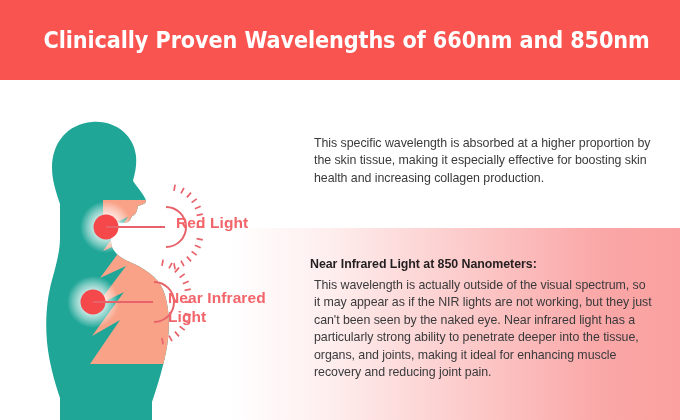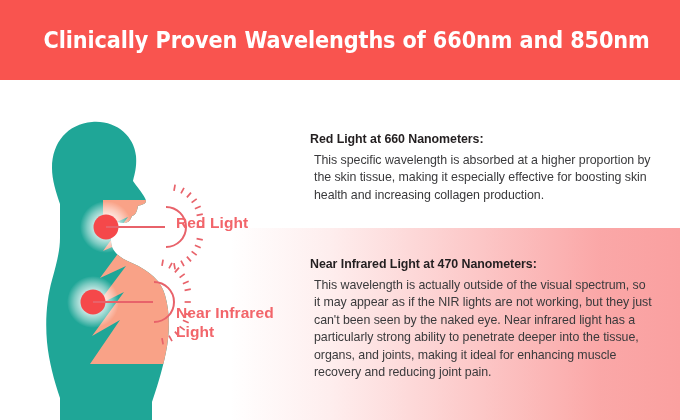--- a/index.html
+++ b/index.html
@@ -75,21 +75,21 @@
   .callout {
     position: absolute;
     color: #f2656a;
     font-family: "Liberation Sans", sans-serif;
     font-size: 15.5px;
     font-weight: 700;
     line-height: 19px;
     letter-spacing: 0.1px;
   }
   .callout-red { left: 176px; top: 213px; }
-  .callout-nir { left: 176px; top: 288px; width: 110px; margin-top: 15px; }
+  .callout-nir { left: 168px; top: 288px; width: 110px; }
 
   
   .text-block {
     position: absolute;
     font-family: "Liberation Sans", sans-serif;
   }
   .block-red {
     left: 310px;
     top: 131px;
     width: 348px;
@@ -251,22 +251,21 @@
       <line x1="162.0" y1="258.2" x2="163.1" y2="264.4"></line>
       <line x1="162.0" y1="185.8" x2="163.1" y2="179.6"></line>
     </g>
   </svg>
 
   <div class="callout callout-red">Red Light</div>
 
   <div class="callout callout-nir">Near Infrared Light</div>
 
   <div class="text-block block-red">
-    <p class="block-heading">Red Light at 660 Nanometers:</p>
     <p class="block-body">This specific wavelength is absorbed at a higher proportion by the skin tissue, making it especially effective for boosting skin health and increasing collagen production.</p>
   </div>
 
   <div class="text-block block-nir">
-    <p class="block-heading">Near Infrared Light at 470 Nanometers:</p>
+    <p class="block-heading">Near Infrared Light at 850 Nanometers:</p>
     <p class="block-body">This wavelength is actually outside of the visual spectrum, so it may appear as if the NIR lights are not working, but they just can't been seen by the naked eye. Near infrared light has a particularly strong ability to penetrate deeper into the tissue, organs, and joints, making it ideal for enhancing muscle recovery and reducing joint pain.</p>
   </div>
 
 </div>
 
 </body></html>

